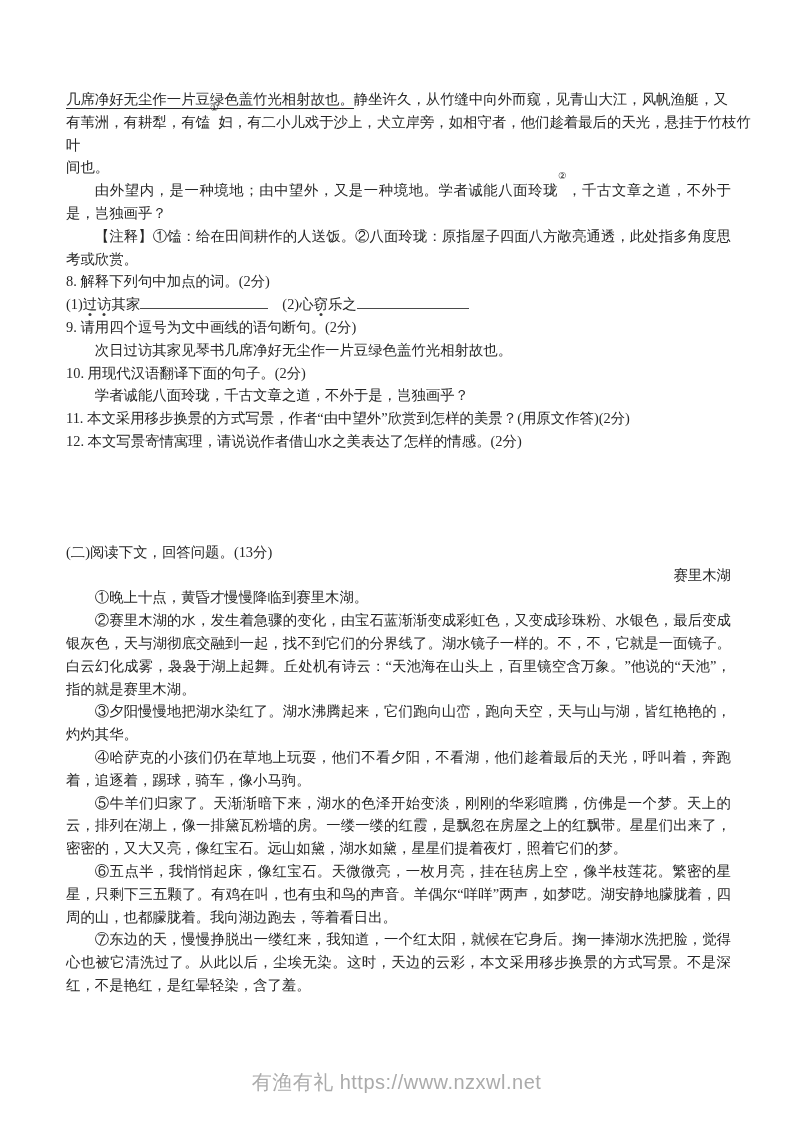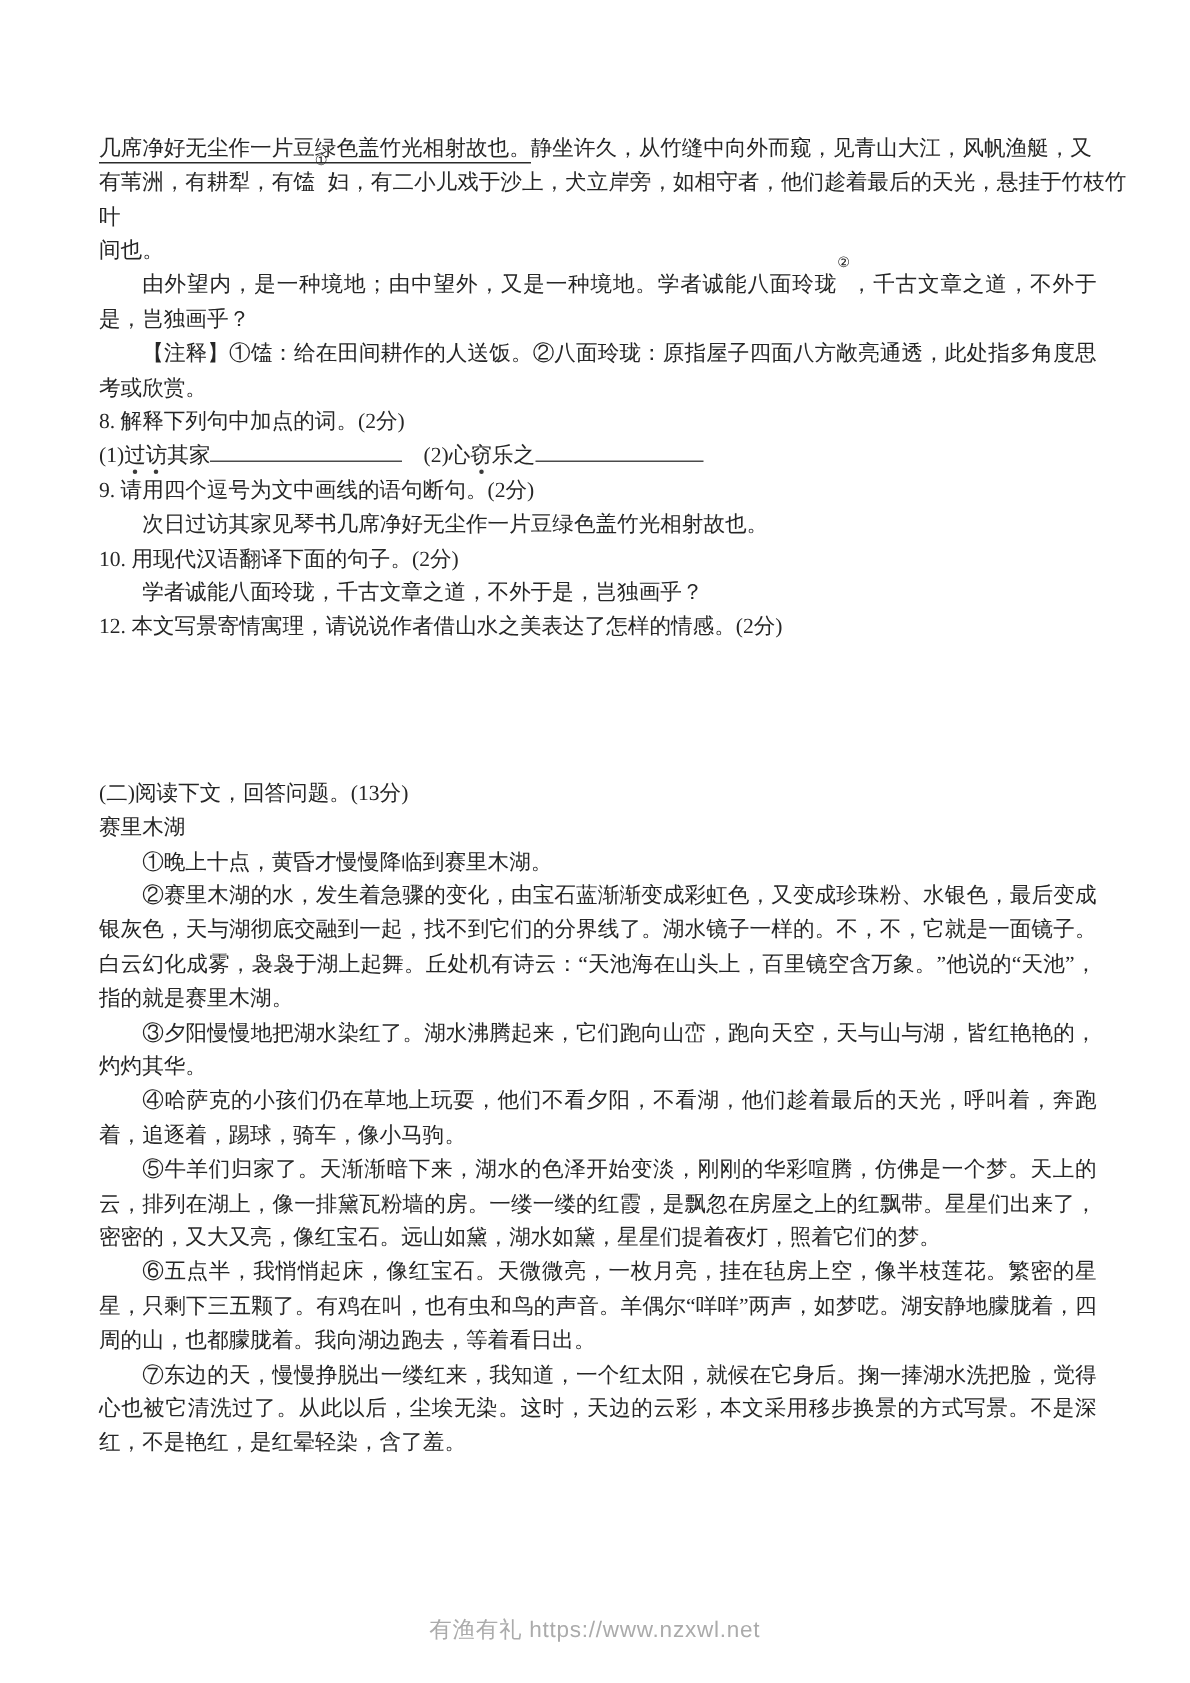--- a/index.html
+++ b/index.html
@@ -28,26 +28,26 @@
   .em-dot::after{
     content:"";position:absolute;left:50%;bottom:-4px;transform:translateX(-50%);
     width:3px;height:3px;border-radius:50%;background:#3a3a3a;
   }
   .blank{display:inline-block;border-bottom:1px solid #4a4a4a;height:13px;vertical-align:baseline;}
   .b1{width:128px;margin-right:14px;}
   .b2{width:112px;}
   .qgap-a{margin-top:30px;}
   .qgap-b{margin-top:40px;}
   .section2{margin-top:88px;line-height:22.8px;}
-  .center{text-align:left;}
+  .center{text-align:right;}
   .footer{
     position:absolute;left:0;right:0;bottom:26px;
     text-align:center;
     font-family:"Liberation Sans","DejaVu Sans",sans-serif;
-    font-size:15px;color:#ababab;letter-spacing:0.5px;
+    font-size:20px;color:#ababab;letter-spacing:0.5px;
   }
 </style>
 </head>
 <body>
 
 <div class="page">
   <div class="content">
 
     <p class="fline"><span class="underline">几席净好无尘作一片豆绿色盖竹光相射故也。</span><span>静坐许久，从竹缝中向外而窥，见青山大江，风帆渔艇，又</span></p>
     <p class="fline"><span>有苇洲，有耕犁，有馌</span><sup class="fn">①</sup><span>妇，有二小儿戏于沙上，犬立岸旁，如相守者，他们趁着最后的天光，悬挂于竹枝竹</span></p>
@@ -58,20 +58,21 @@
 
     <p>8. 解释下列句中加点的词。(2分)</p>
     <p><span>(1)</span><span class="em-dot">过</span><span class="em-dot">访</span><span>其家</span><span class="blank b1"></span><span>(2)</span><span>心</span><span class="em-dot">窃</span><span>乐之</span><span class="blank b2"></span></p>
 
     <p>9. 请用四个逗号为文中画线的语句断句。(2分)</p>
     <p class="indent">次日过访其家见琴书几席净好无尘作一片豆绿色盖竹光相射故也。</p>
 
     <p>10. 用现代汉语翻译下面的句子。(2分)</p>
     <p class="indent">学者诚能八面玲珑，千古文章之道，不外于是，岂独画乎？</p>
 
+    <p class="qgap-a">11. 本文采用移步换景的方式写景，作者“由中望外”欣赏到怎样的美景？(用原文作答)(2分)</p>
 
     <p class="qgap-b">12. 本文写景寄情寓理，请说说作者借山水之美表达了怎样的情感。(2分)</p>
 
     <div class="section2">
       <p>(二)阅读下文，回答问题。(13分)</p>
       <p class="center">赛里木湖</p>
       <p class="indent just">①晚上十点，黄昏才慢慢降临到赛里木湖。</p>
       <p class="indent just">②赛里木湖的水，发生着急骤的变化，由宝石蓝渐渐变成彩虹色，又变成珍珠粉、水银色，最后变成银灰色，天与湖彻底交融到一起，找不到它们的分界线了。湖水镜子一样的。不，不，它就是一面镜子。白云幻化成雾，袅袅于湖上起舞。丘处机有诗云：“天池海在山头上，百里镜空含万象。”他说的“天池”，指的就是赛里木湖。</p>
       <p class="indent just">③夕阳慢慢地把湖水染红了。湖水沸腾起来，它们跑向山峦，跑向天空，天与山与湖，皆红艳艳的，灼灼其华。</p>
       <p class="indent just">④哈萨克的小孩们仍在草地上玩耍，他们不看夕阳，不看湖，他们趁着最后的天光，呼叫着，奔跑着，追逐着，踢球，骑车，像小马驹。</p>

